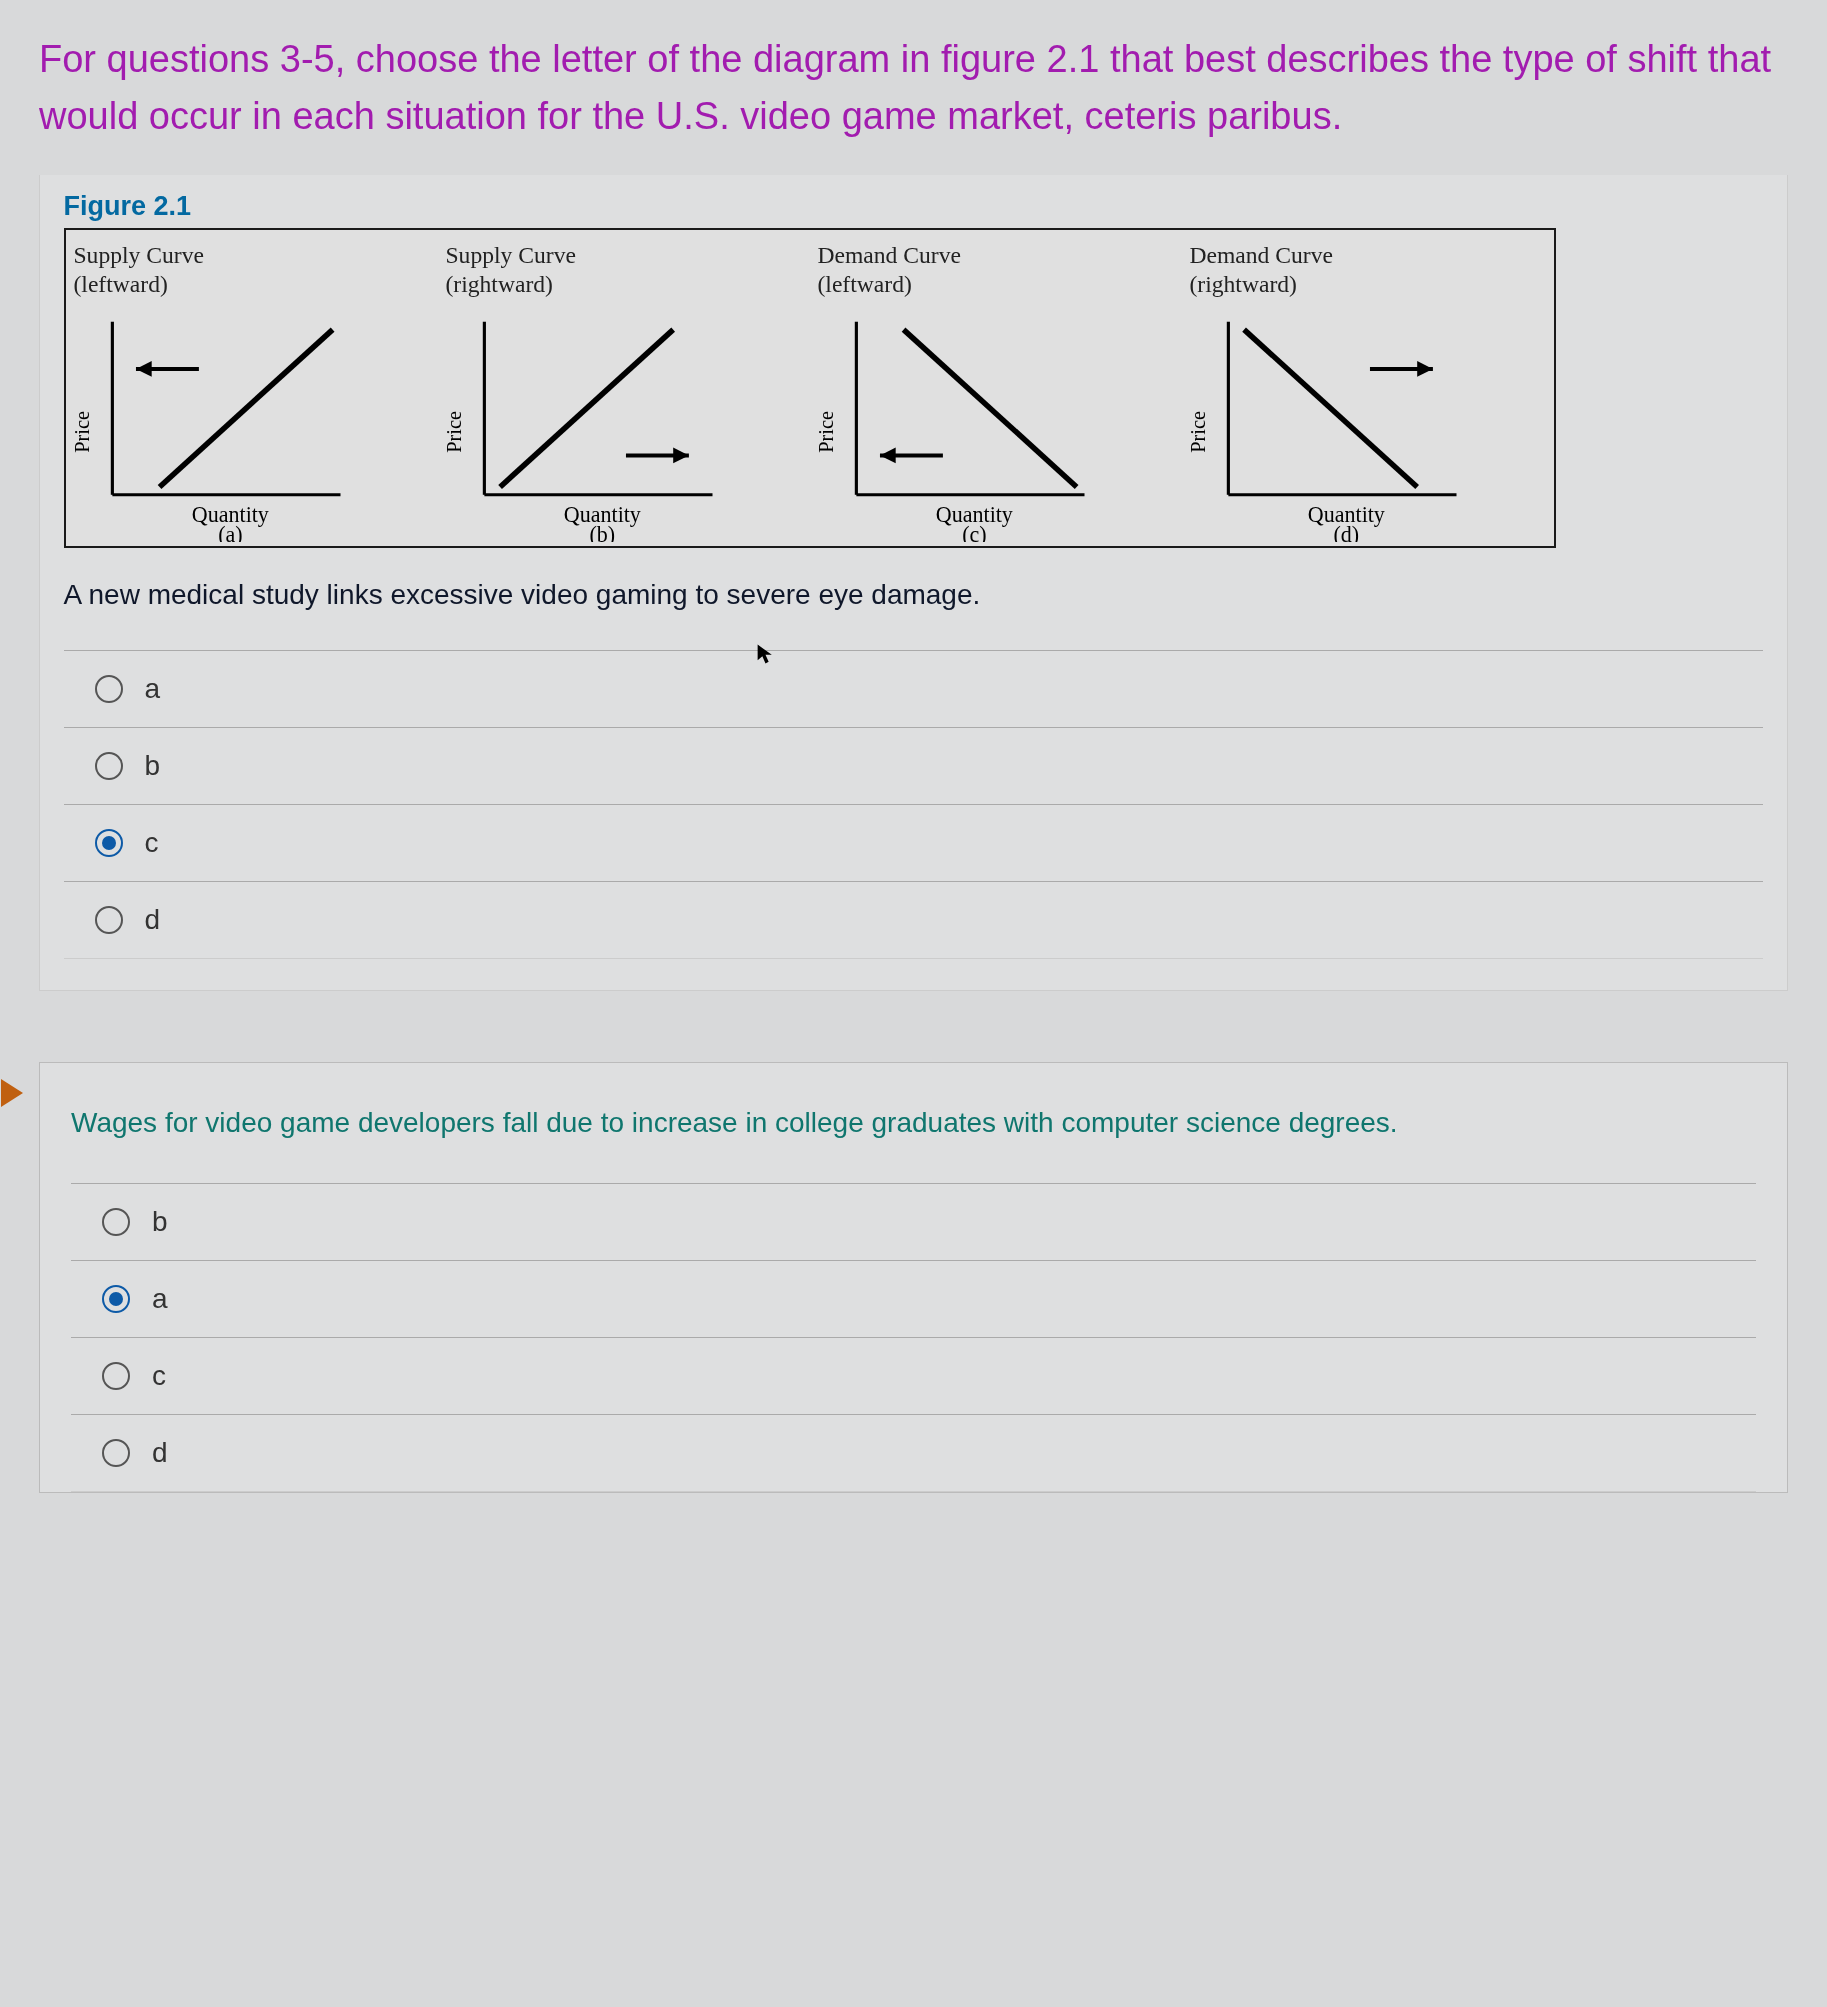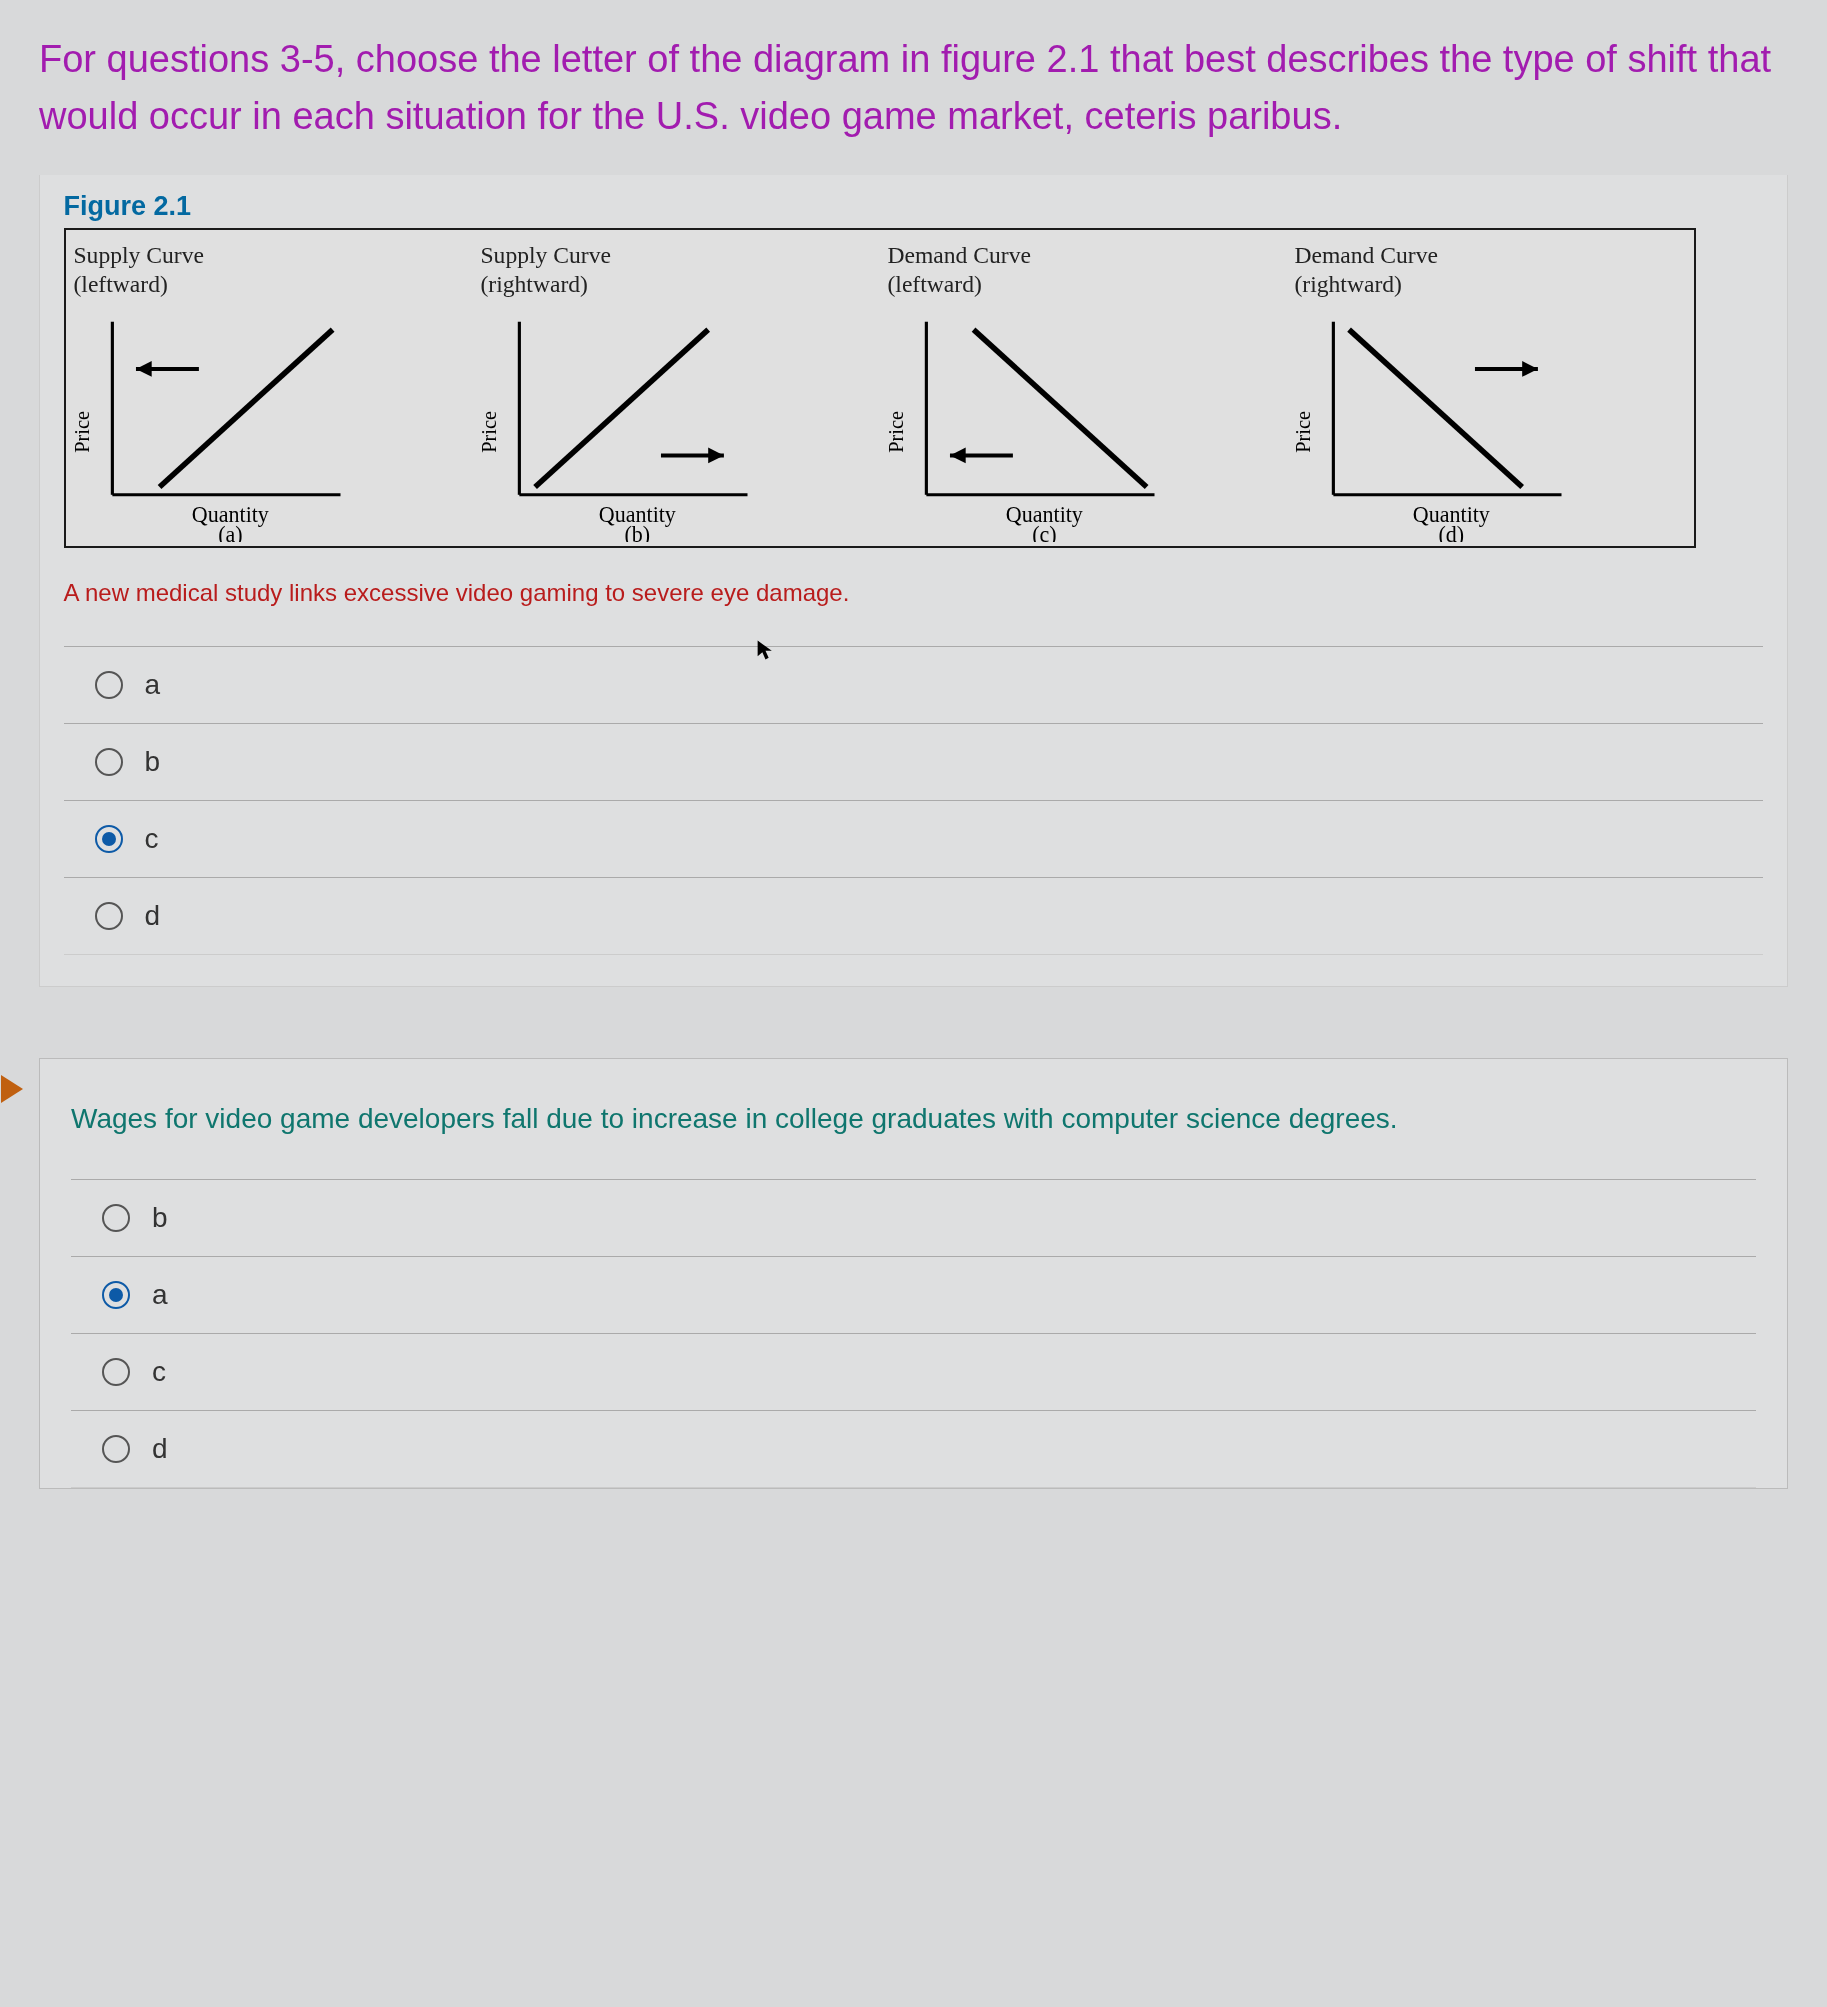--- a/index.html
+++ b/index.html
@@ -19,21 +19,21 @@
       font-weight: bold;
       font-size: 27px;
       margin-bottom: 6px;
       color: #0369a1;
     }
     .figure-box {
       border: 2.4px solid #1a1a1a;
       display: flex;
       padding: 0;
       background: #e0e0e0;
-      width: 1632px;
+      width: 1492px;
     }
     .chart-panel {
       flex: 1;
       padding: 11.8px 7.9px 3.9px 7.9px;
       position: relative;
     }
     .chart-title {
       font-family: 'Times New Roman', serif;
       font-size: 23.6px;
       line-height: 1.2;
@@ -51,23 +51,23 @@
       font-family: 'Times New Roman', serif;
       font-size: 28px;
       text-align: center;
     }
     .x-letter {
       font-family: 'Times New Roman', serif;
       font-size: 28px;
       text-align: center;
     }
     .question-prompt {
-      font-size: 24px;
+      font-size: 28px;
       margin: 31px 0 39px 0;
-      color: #b91c1c;
+      color: #0f172a;
     }
     .option-row {
       border-top: 0.8px solid #aaa;
       padding: 22px 15.7px 22px 31px;
       display: flex;
       align-items: center;
       gap: 22px;
     }
     .option-row:last-child {
       border-bottom: 0.8px solid #ccc;

